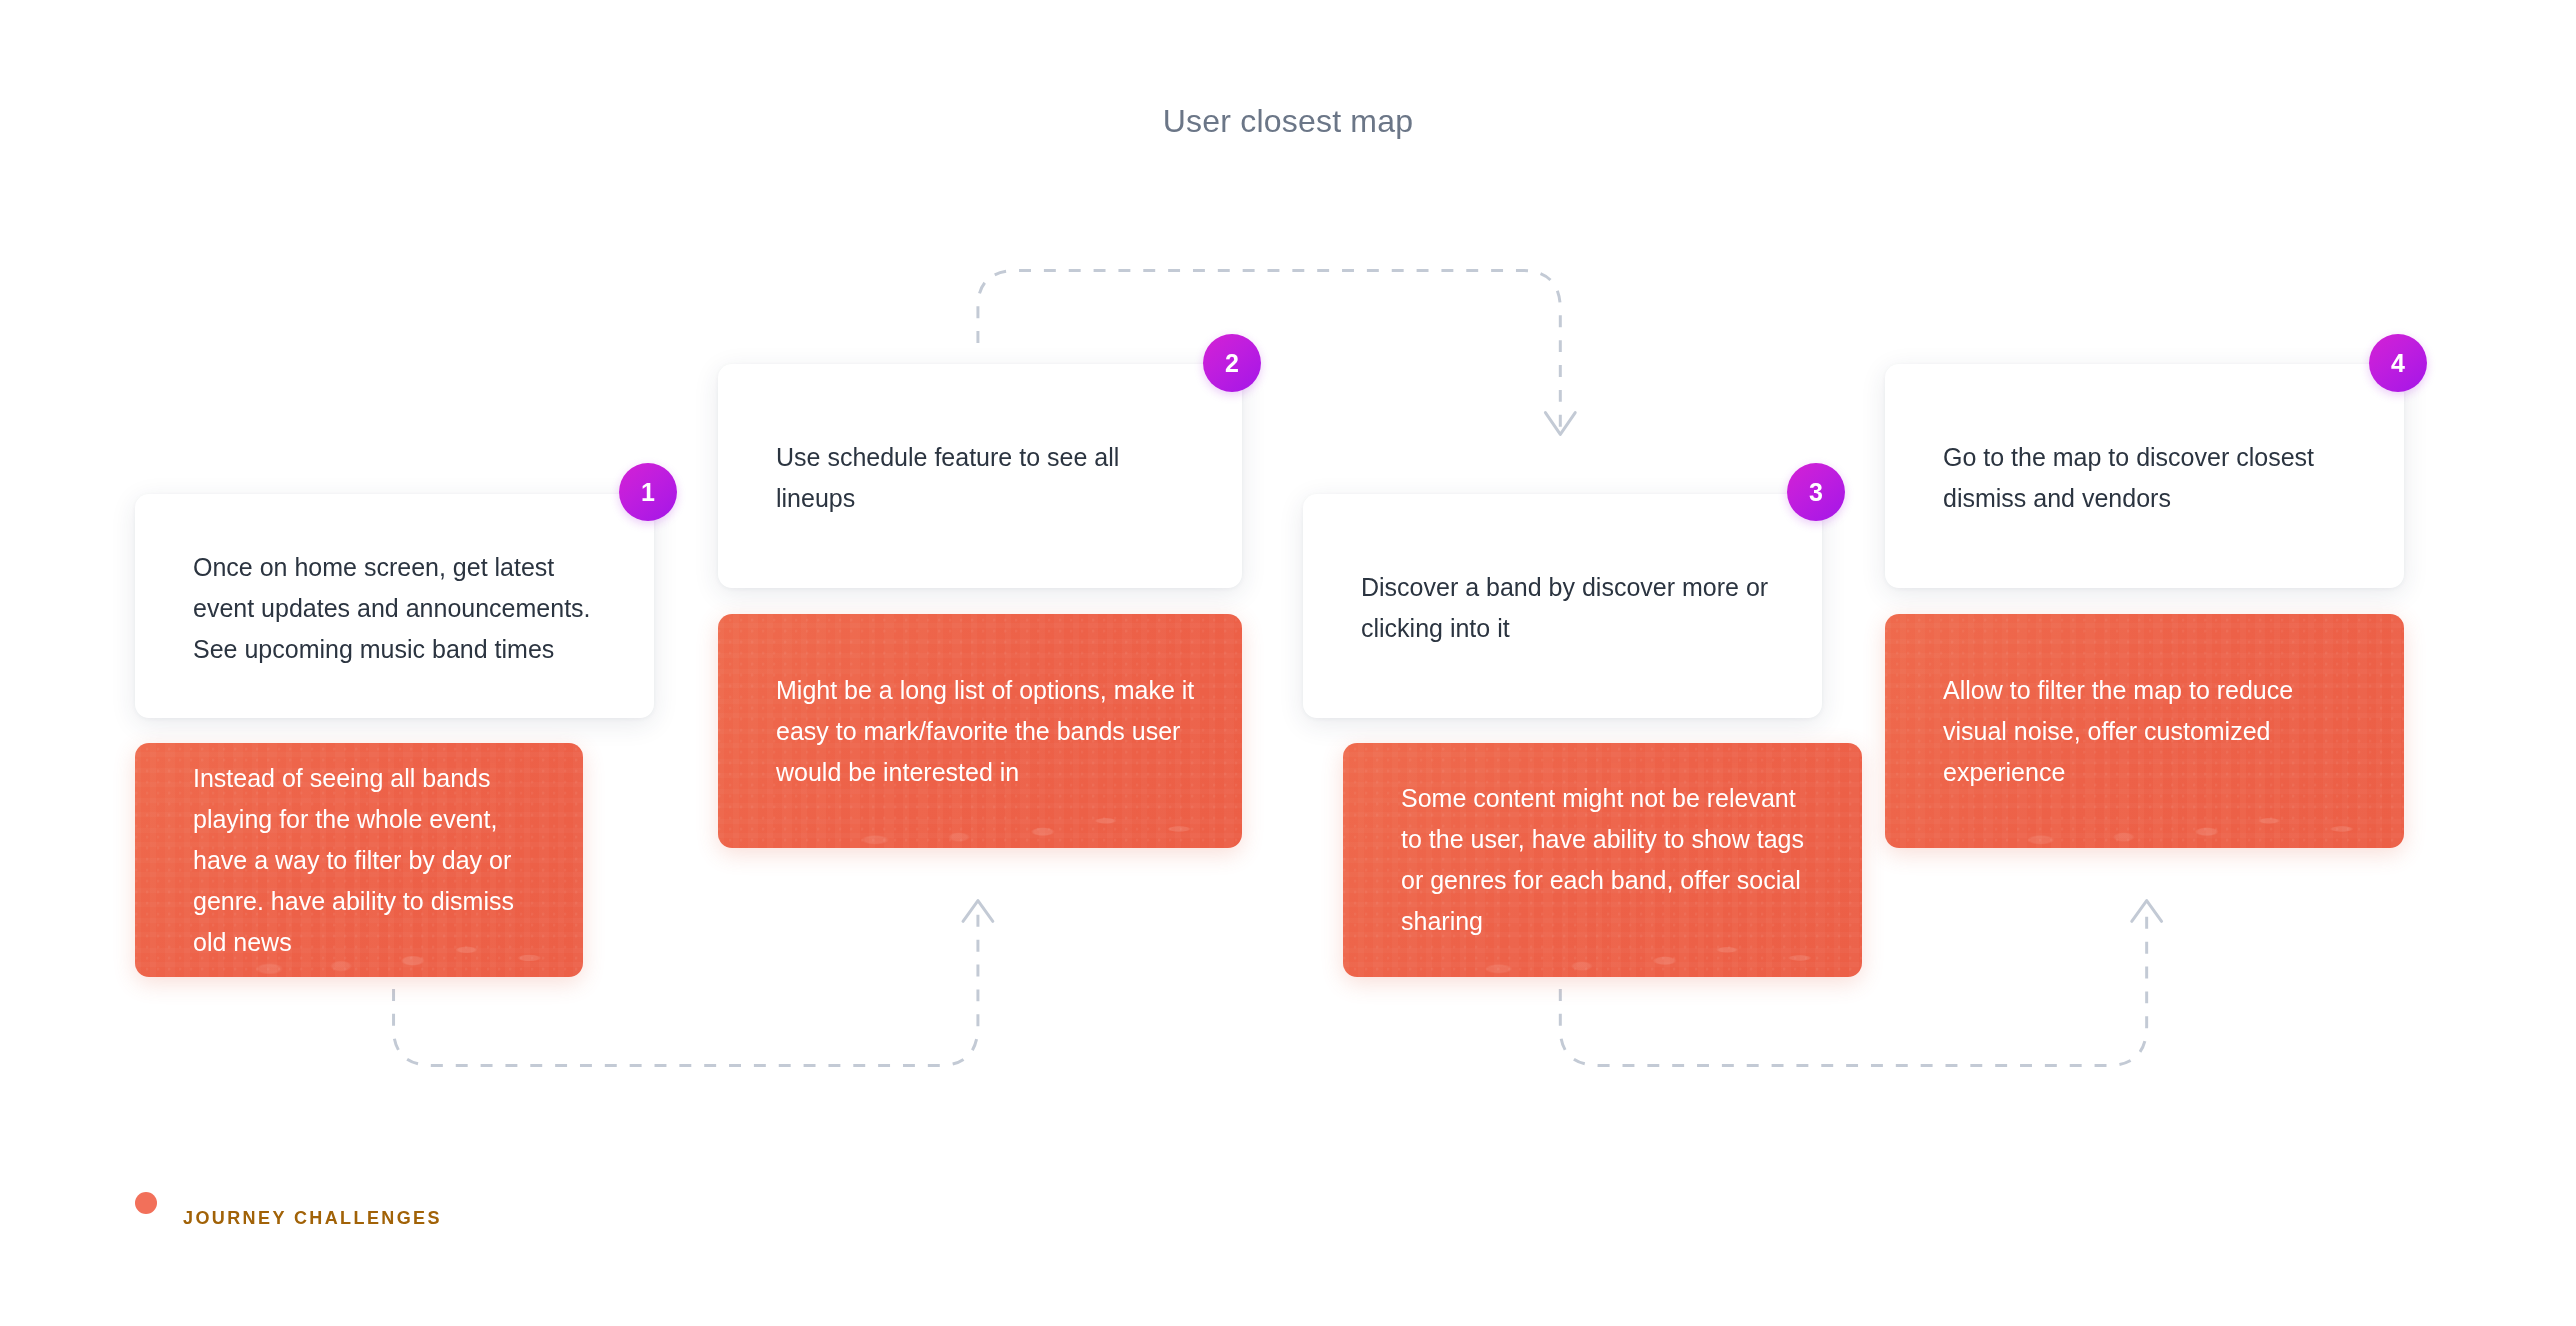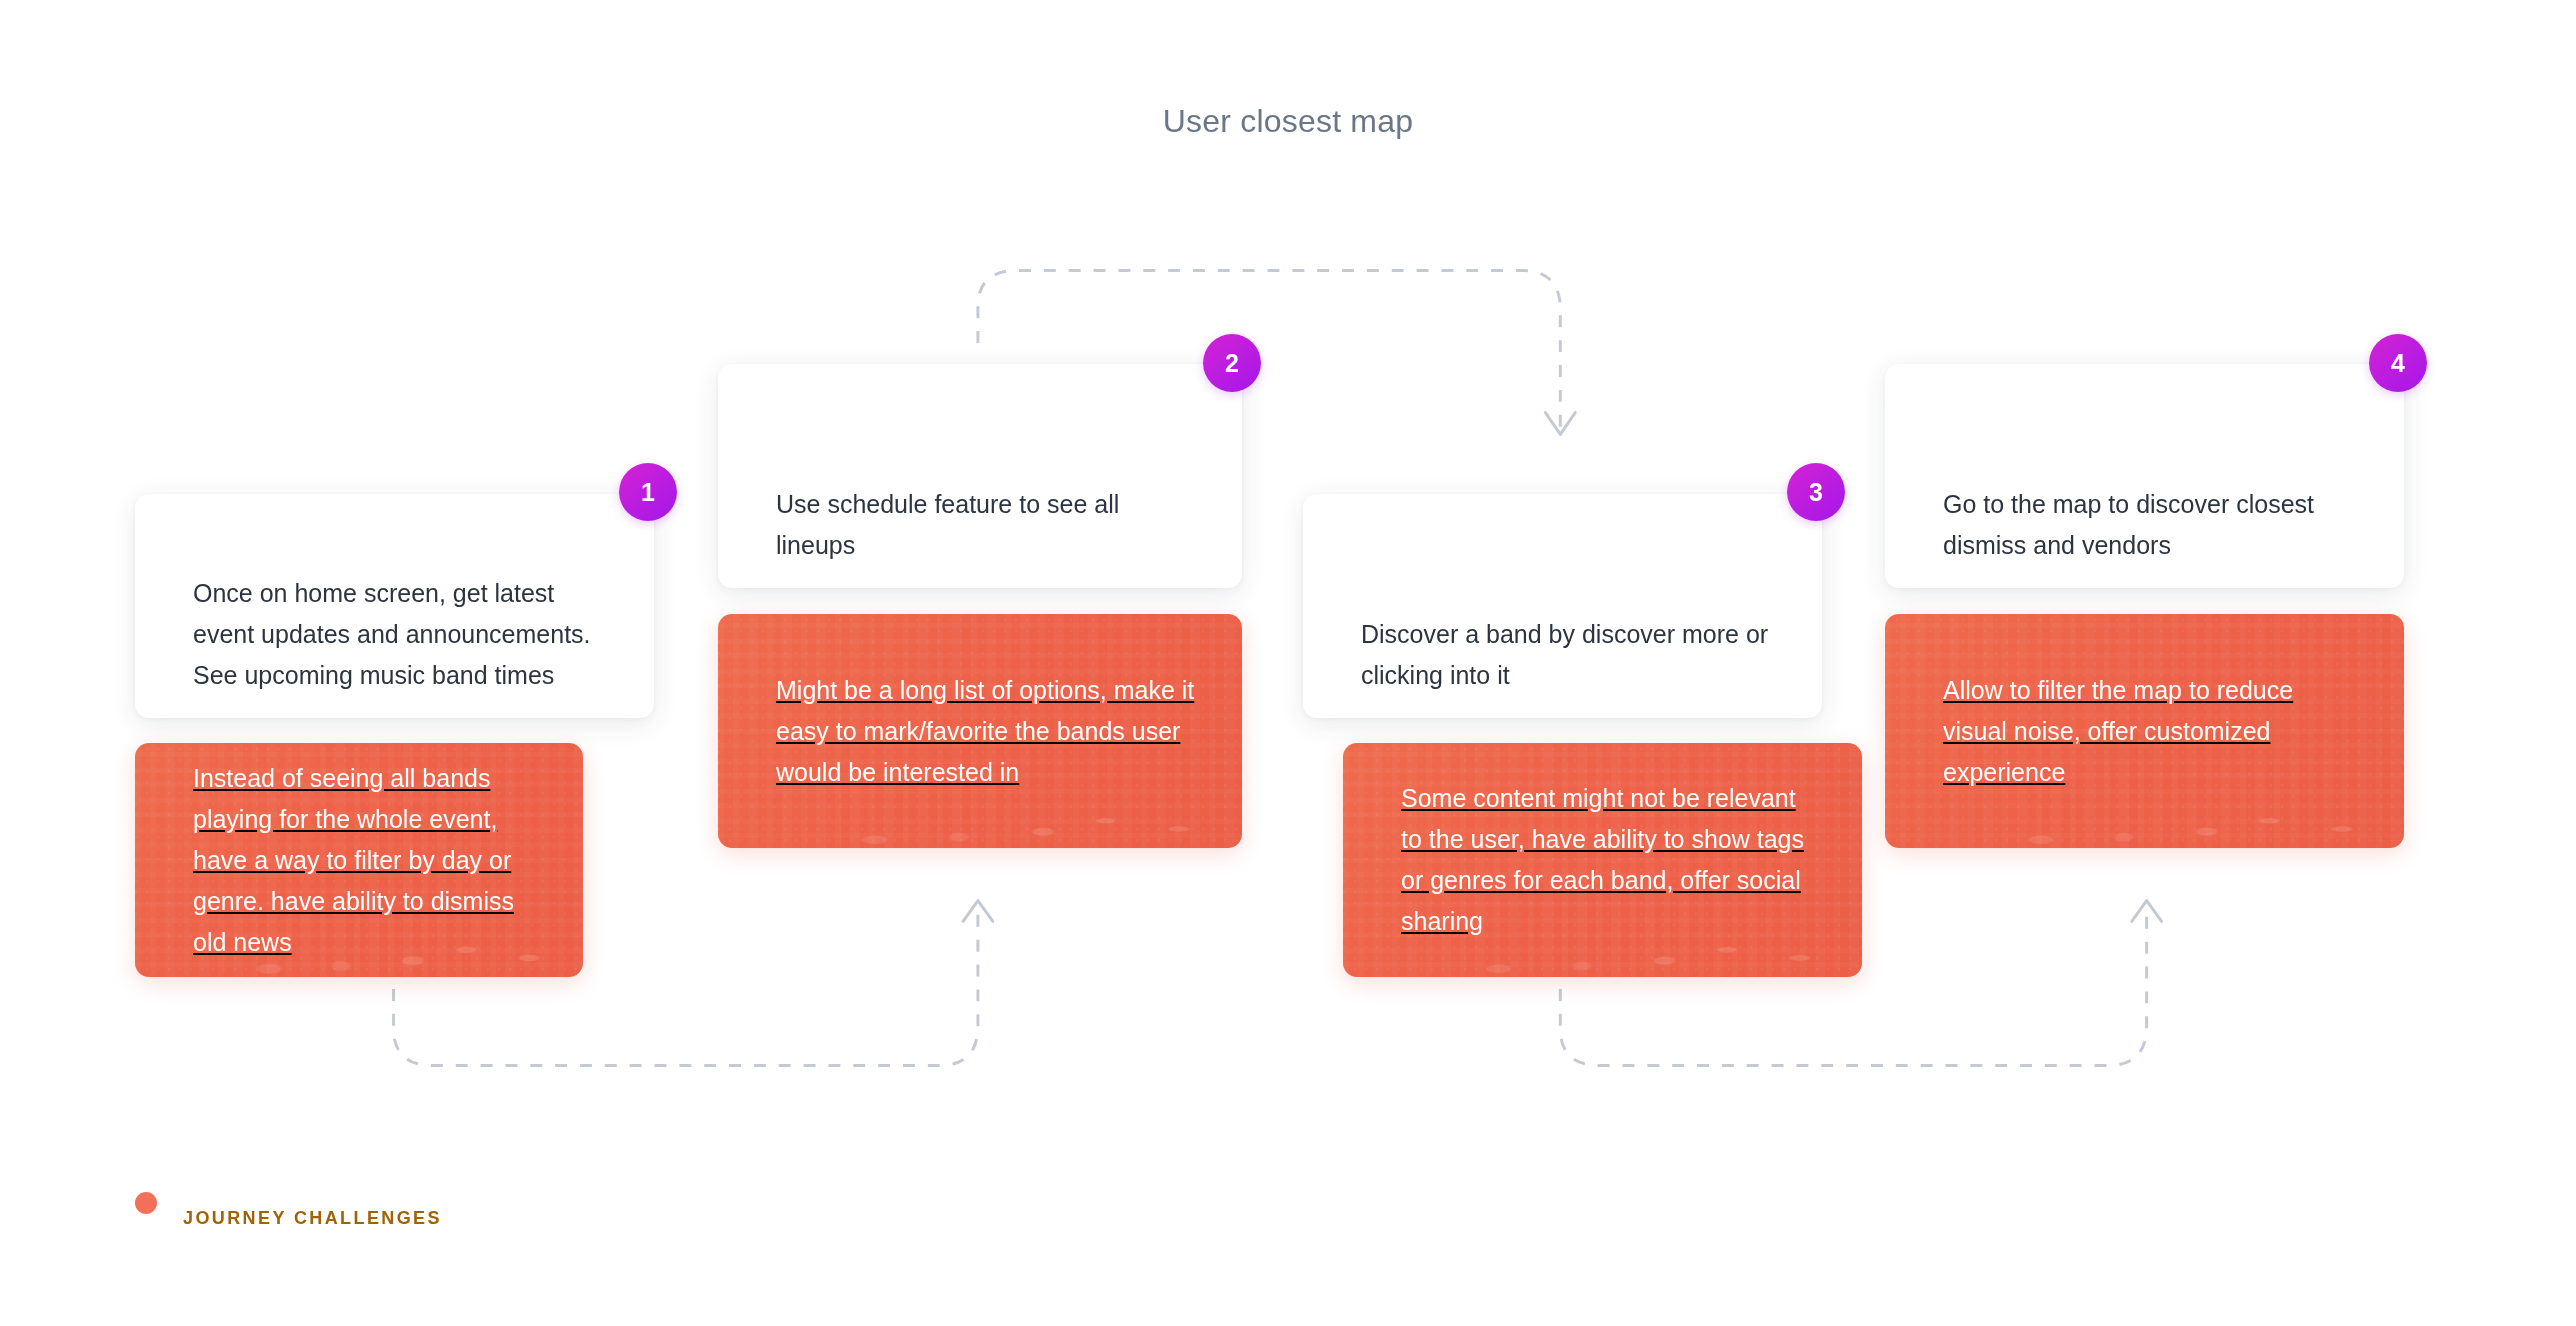--- a/index.html
+++ b/index.html
@@ -62,42 +62,41 @@
   }
 
   
   .card-white {
     position: absolute;
     background: #ffffff;
     border-radius: 14px;
     box-shadow: 0 6px 26px rgba(37, 50, 75, 0.10),
                 0 1px 4px rgba(37, 50, 75, 0.05);
     display: flex;
-    align-items: flex-end;
+    align-items: center;
     padding: 26px 42px 22px 58px;
   }
   .card-white .card-text {
     font-size: 25px;
     line-height: 41px;
     color: #2b3440;
     font-weight: 400;
   }
 
   
   .card-orange {
     position: absolute;
     border-radius: 14px;
     overflow: hidden;
     display: flex;
     align-items: center;
     padding: 26px 42px 26px 58px;
     background:
       linear-gradient(135deg, #ef6a4d 0%, #ed6148 48%, #ec5f46 100%);
     box-shadow: 0 6px 22px rgba(224, 88, 60, 0.20);
-    text-decoration: underline;
   }
   
   .card-orange::before {
     content: "";
     position: absolute;
     inset: 0;
     background-image:
       repeating-linear-gradient(90deg,
         rgba(255,255,255,0.055) 0 6px,
         rgba(255,255,255,0.0) 6px 15px),

